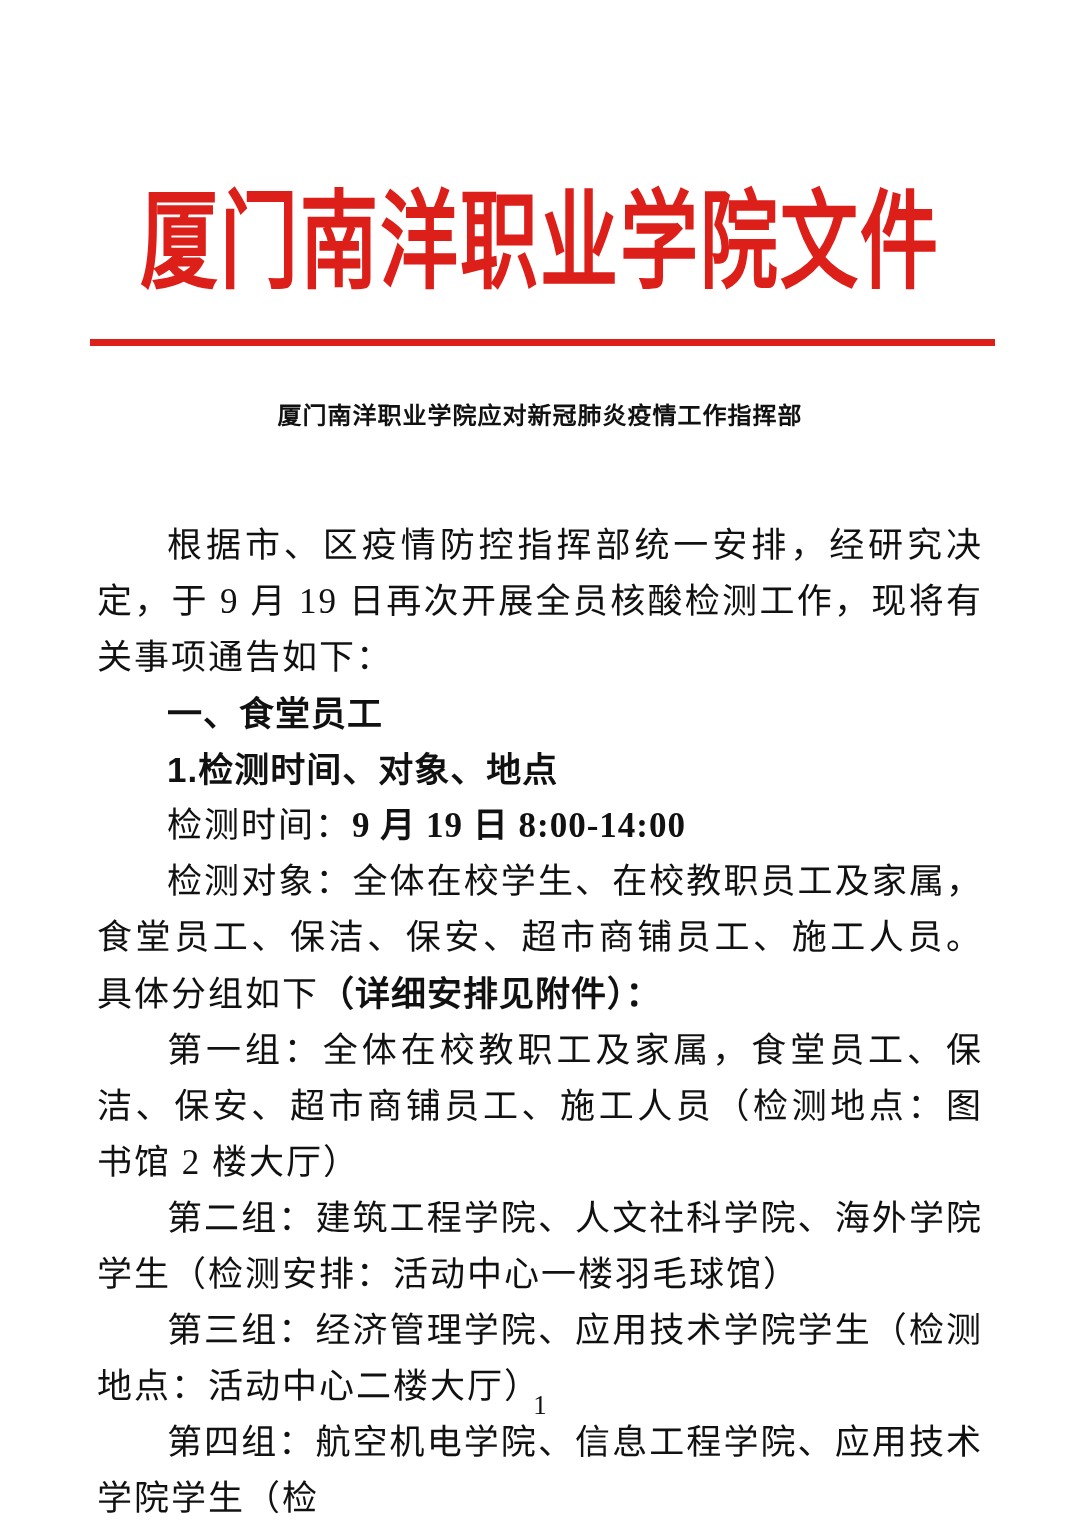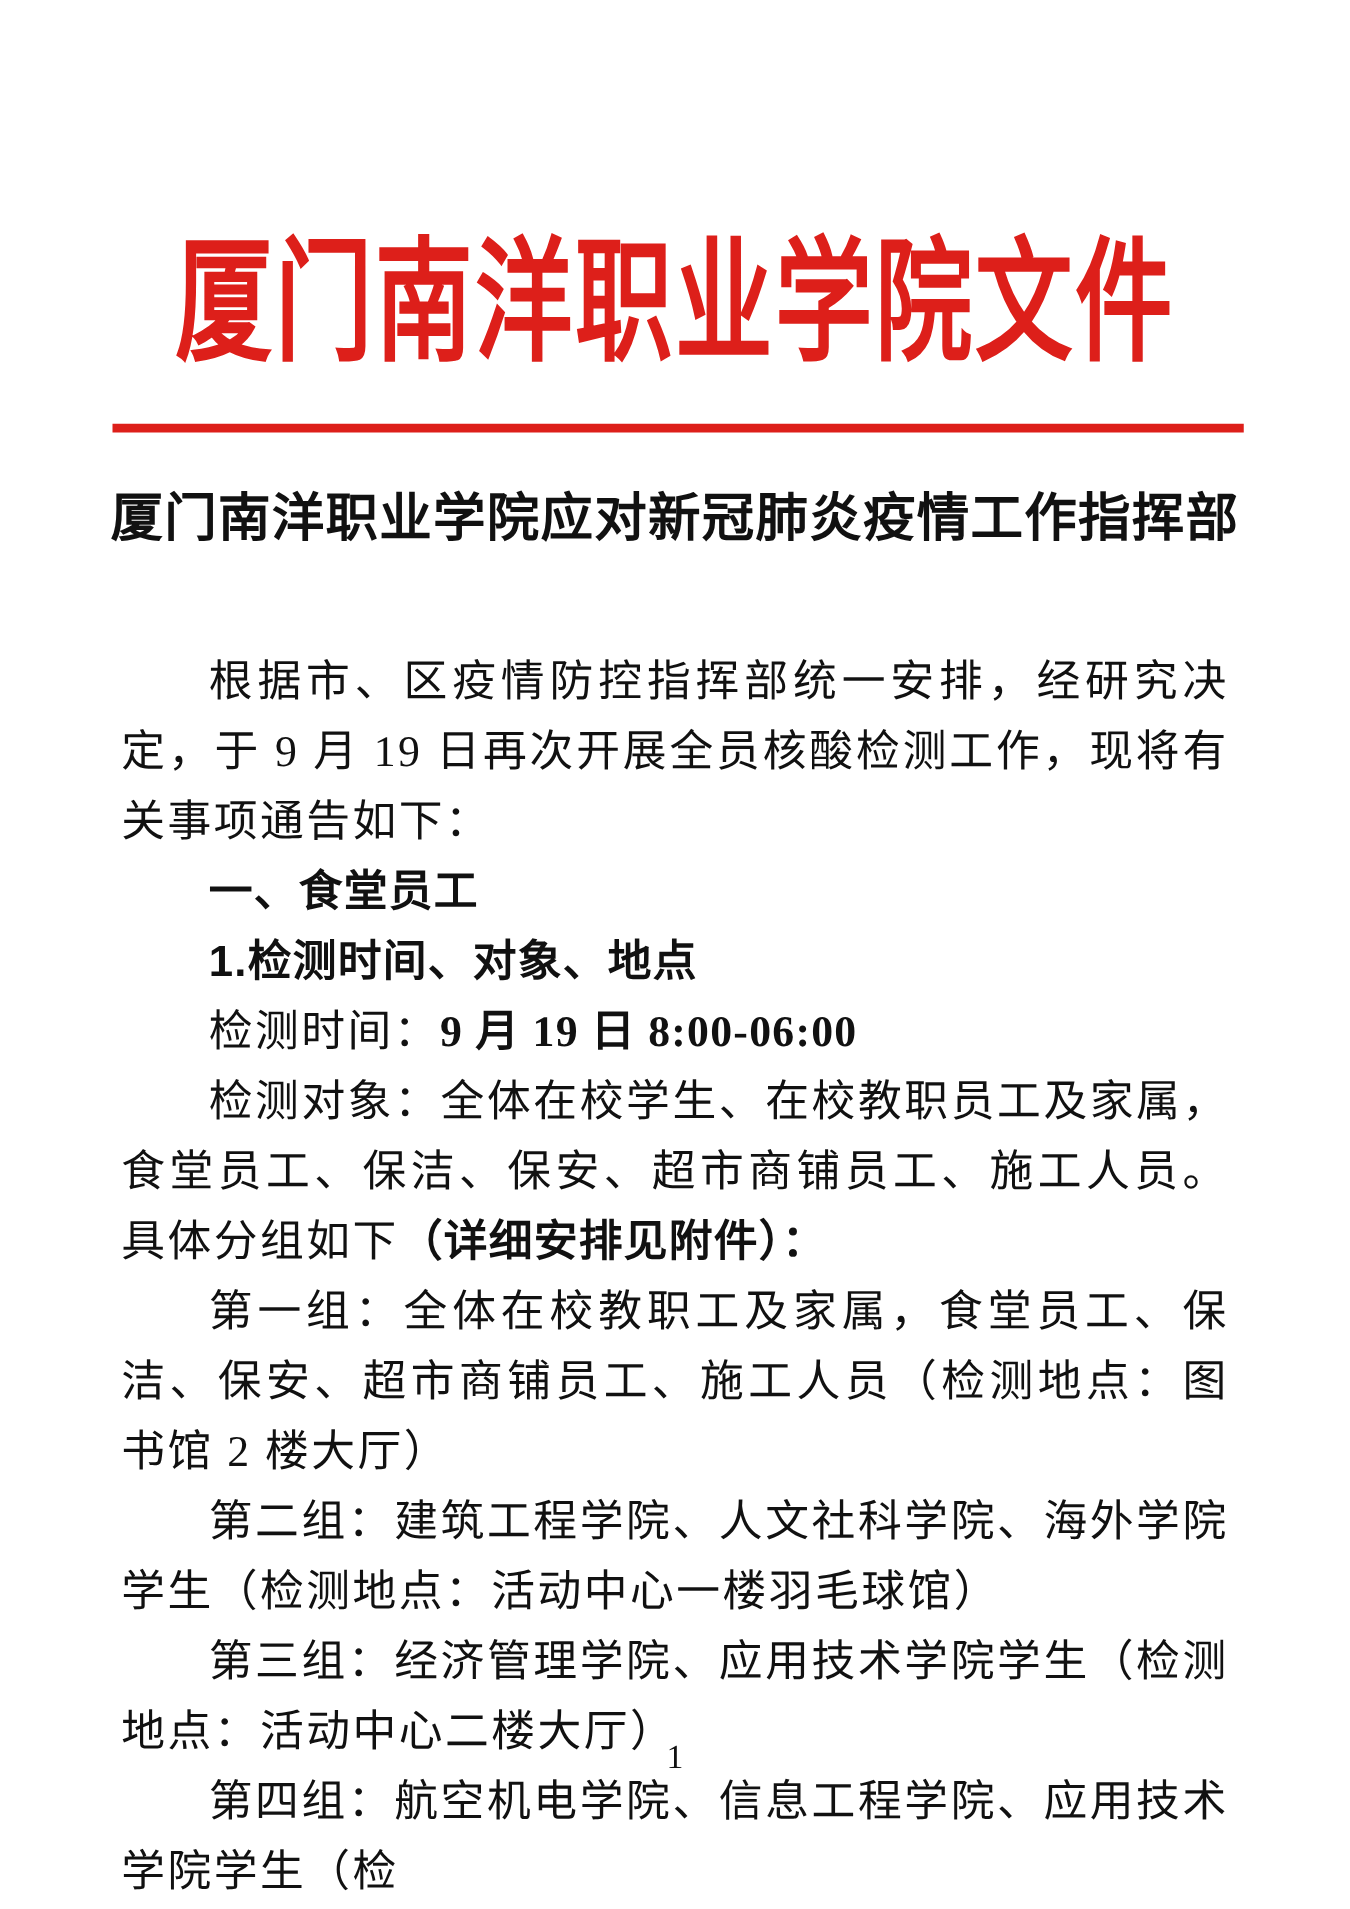--- a/index.html
+++ b/index.html
@@ -40,21 +40,21 @@
     width:905px; height:7px;
     background:var(--red);
   }
 
   
   .doc-title{
     position:absolute;
     top:388px; left:50px; right:50px;
     text-align:center;
     font-weight:700;
-    font-size:42px;
+    font-size:24px;
     line-height:56px;
     letter-spacing:1px;
   }
 
   
   .body-text{
     position:absolute;
     top:518px; left:97px;
     width:886px;
     font-size:35px;
@@ -103,27 +103,27 @@
   </div>
 
   <div class="body-text">
 
     <p>根据市、区疫情防控指挥部统一安排，经研究决定，于 9 月 19 日再次开展全员核酸检测工作，现将有关事项通告如下：</p>
 
     <p class="sec-heading">一、食堂员工</p>
 
     <p class="sec-heading">1.检测时间、对象、地点</p>
 
-    <p><span>检测时间：</span><span class="time-value">9 月 19 日 8:00-06:00</span></p>
+    <p><span>检测时间：</span><span class="time-value">9 月 19 日 8:00-14:00</span></p>
 
     <p><span>检测对象：全体在校学生、在校教职员工及家属，食堂员工、保洁、保安、超市商铺员工、施工人员。具体分组如下</span><span class="bold-inline">（详细安排见附件）：</span></p>
 
     <p>第一组：全体在校教职工及家属，食堂员工、保洁、保安、超市商铺员工、施工人员（检测地点：图书馆 2 楼大厅）</p>
 
-    <p>第二组：建筑工程学院、人文社科学院、海外学院学生（检测地点：活动中心一楼羽毛球馆）</p>
+    <p>第二组：建筑工程学院、人文社科学院、海外学院学生（检测安排：活动中心一楼羽毛球馆）</p>
 
     <p>第三组：经济管理学院、应用技术学院学生（检测地点：活动中心二楼大厅）</p>
 
     <p>第四组：航空机电学院、信息工程学院、应用技术学院学生（检</p>
 
   </div>
 
   <div class="page-number">1</div>
 
 </div>

